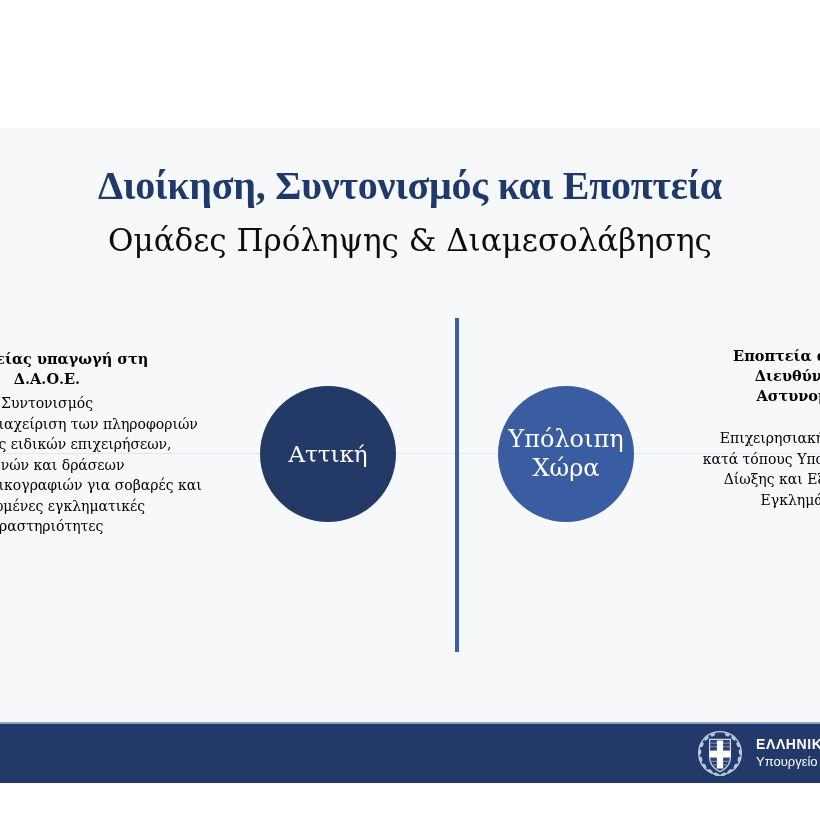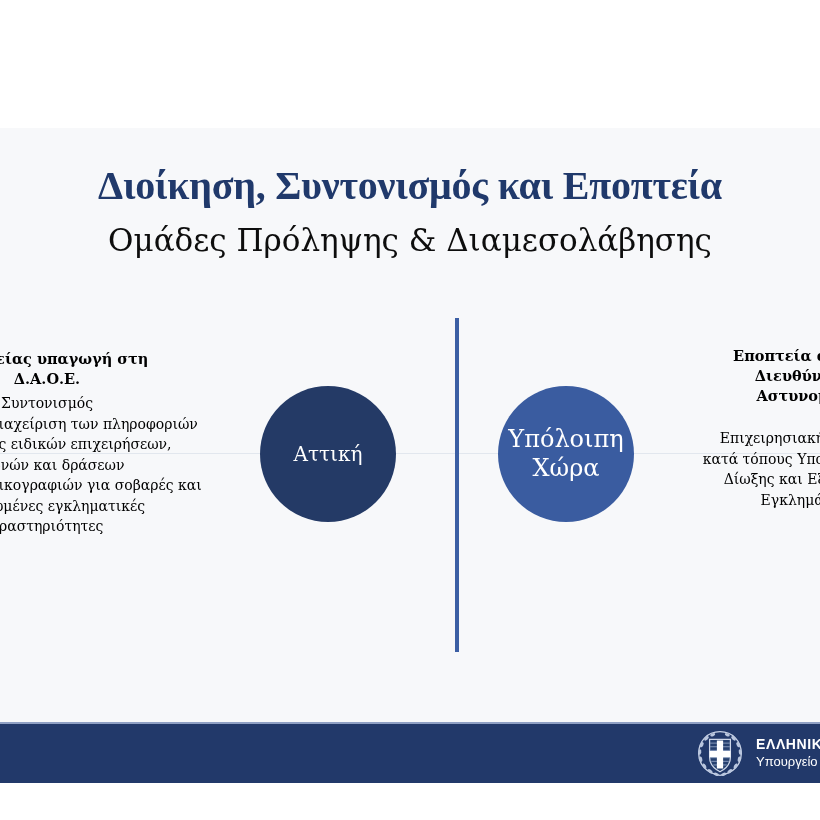--- a/index.html
+++ b/index.html
@@ -89,21 +89,21 @@
     position: absolute;
     width: 136px;
     height: 136px;
     border-radius: 50%;
     display: flex;
     align-items: center;
     justify-content: center;
     text-align: center;
     color: #ffffff;
     font-family: "DejaVu Serif", "Liberation Serif", serif;
-    font-size: 20px;
+    font-size: 23px;
     line-height: 30px;
   }
   .node-circle.attiki {
     left: 260px;
     top: 340px;
     background: #243a66;
   }
   .node-circle.ypoloipi {
     left: 498px;
     top: 340px;

